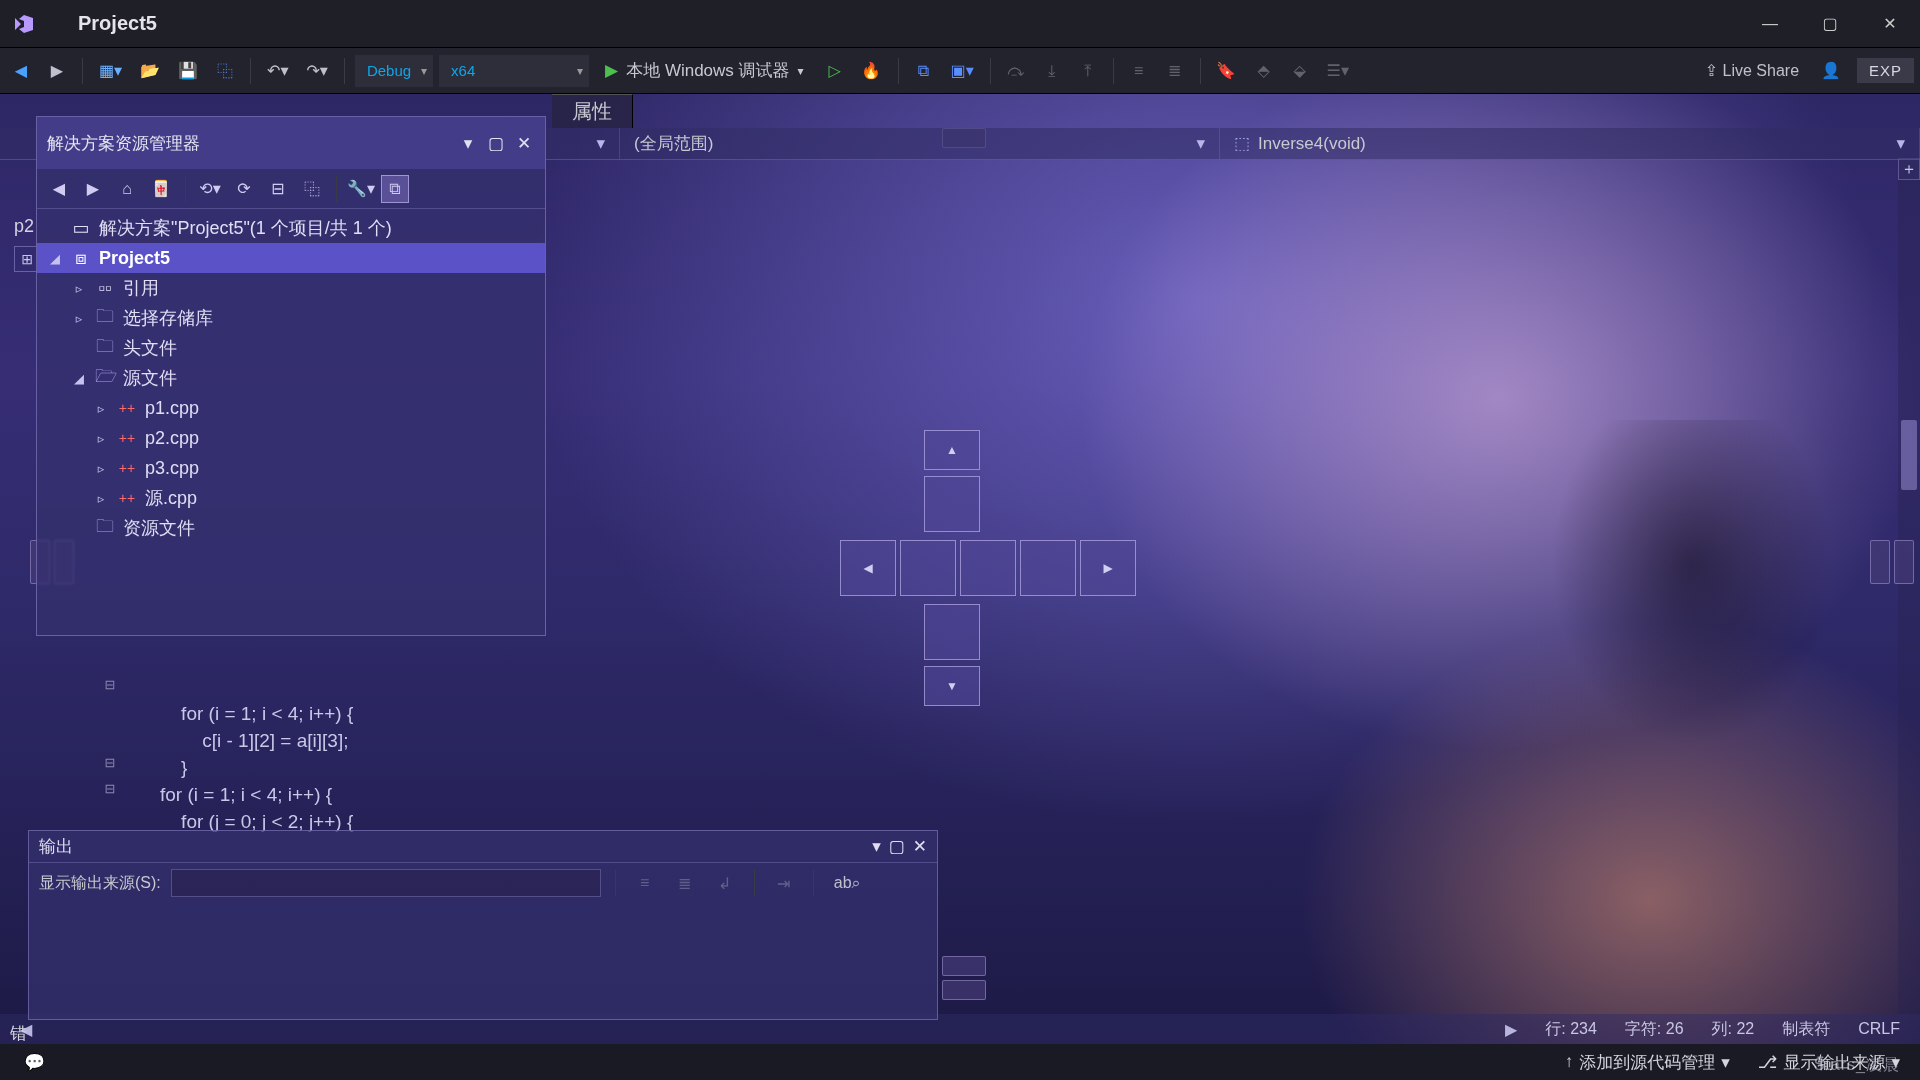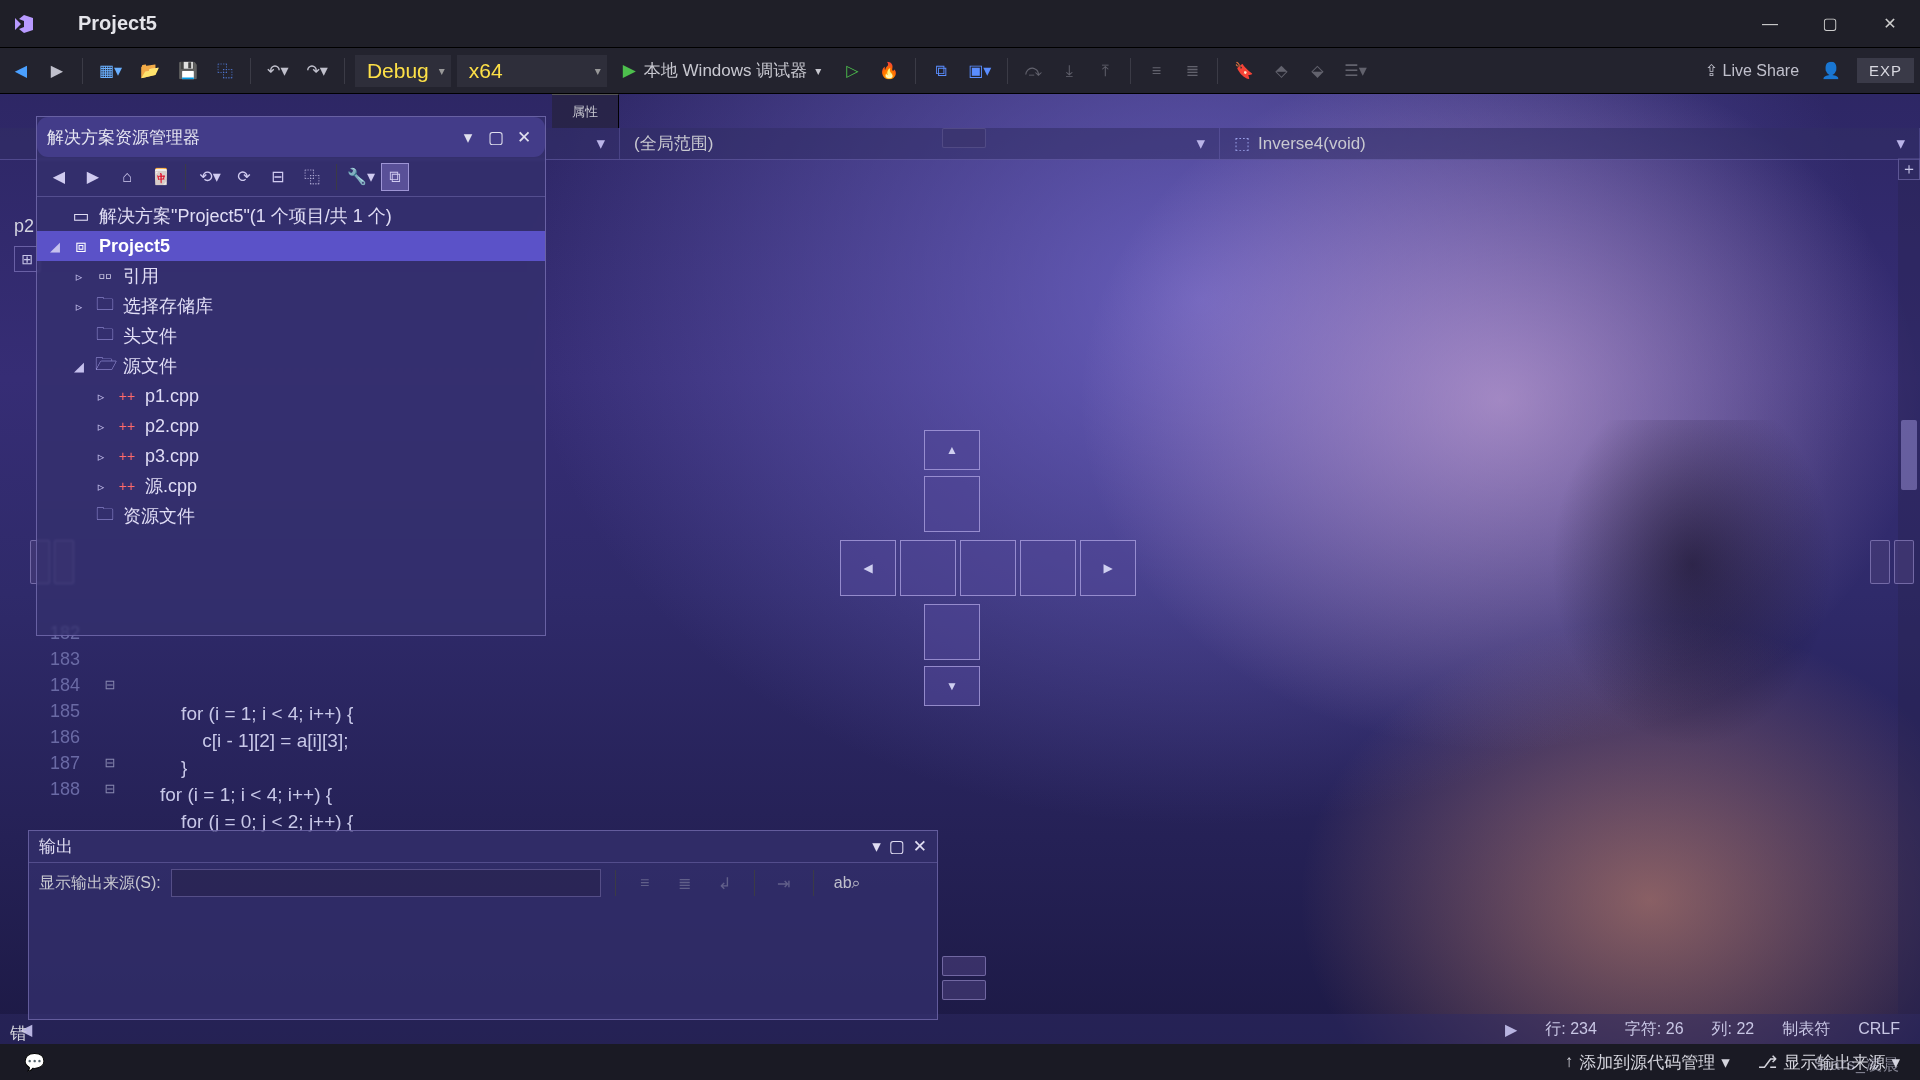--- a/index.html
+++ b/index.html
@@ -23,30 +23,30 @@
   .search-box input { flex:1; background:transparent; border:none; outline:none; color:#aaa; font-size:17px; }
   .search-icon { color:#bbb; font-size:18px; }
   .title-proj { margin-left:30px; font-size:20px; font-weight:600; color:#e4e4ea; }
   .win-btns { margin-left:auto; display:flex; }
   .win-btn { width:60px; height:48px; display:flex; align-items:center; justify-content:center; font-size:16px; color:#ccc; }
 
   
   .toolbar { position:relative; z-index:10; height:46px; background:#23232e; display:flex; align-items:center; gap:6px; padding:0 6px; border-bottom:1px solid #000; }
   .tb-btn { height:32px; min-width:30px; padding:0 6px; display:flex; align-items:center; justify-content:center; color:#c0c0cc; border-radius:2px; font-size:16px;}
   .tb-sep { width:1px; height:26px; background:#3b3b46; margin:0 4px; }
-  .tb-combo { height:32px; background:#2e2e3a; padding:0 22px 0 12px; display:flex; align-items:center; color:#fde047; position:relative; font-size:21px;}
+  .tb-combo { height:32px; background:#2e2e3a; padding:0 22px 0 12px; display:flex; align-items:center; color:#0ea5e9; position:relative; font-size:15px;}
   .tb-combo::after { content:"▾"; position:absolute; right:6px; font-size:12px; color:#999; }
   .tb-play { color:#4dbf4d; }
   .tb-debug { display:flex; align-items:center; gap:8px; padding:0 10px; height:32px; font-size:17px;}
   .tb-right { margin-left:auto; display:flex; align-items:center; gap:10px; }
   .exp-badge { background:#3a3a48; padding:4px 12px; font-size:15px; letter-spacing:1px; color:#d8d8e0; }
 
   
   .tabrow { position:relative; z-index:9; height:34px; display:flex; align-items:stretch; }
-  .file-tab { background:rgba(40,36,70,0.9); padding:16px 20px; display:flex; align-items:center; font-size:13px; border-top:1px solid #555; border-right:1px solid #000;}
+  .file-tab { background:rgba(40,36,70,0.9); padding:16px 20px; display:flex; align-items:center; font-size:20px; border-top:1px solid #555; border-right:1px solid #000;}
 
   
   .breadcrumb { position:relative; z-index:8; height:32px; display:flex; align-items:stretch; background:rgba(50,45,100,0.55); border-bottom:1px solid rgba(130,120,200,0.4); font-size:17px; }
   .bc-seg { display:flex; align-items:center; padding:0 14px; border-right:1px solid rgba(130,120,200,0.3); }
   .bc-seg.first{ width:620px; }
   .bc-seg.mid{ width:600px; }
   .bc-seg.last{ flex:1; }
   .bc-icon{ color:#9aa0e8; margin-right:8px;}
 
   
@@ -61,21 +61,21 @@
   .handle-v { position:absolute; width:20px; height:44px; background:rgba(70,60,120,0.65); border:1px solid rgba(170,160,220,0.5); border-radius:2px; z-index:5;}
   .handle-h { position:absolute; width:44px; height:20px; background:rgba(70,60,120,0.65); border:1px solid rgba(170,160,220,0.5); border-radius:2px; z-index:5;}
 
   
   .dockguide { position:absolute; left:840px; top:430px; z-index:6; }
   .dockcell { width:56px; height:56px; background:rgba(80,70,150,0.6); border:1px solid rgba(190,180,240,0.65); position:absolute; display:flex; align-items:center; justify-content:center; color:#cfcff0; font-size:12px;}
   .dockcell.small{ width:56px; height:40px;}
 
   
   .sol-panel { position:absolute; left:36px; top:116px; width:510px; height:520px; background:rgba(52,48,110,0.72); border:1px solid rgba(150,140,210,0.55); backdrop-filter:blur(1px); z-index:20; display:flex; flex-direction:column;}
-  .sol-title { height:40px; background:rgba(70,62,140,0.9); display:flex; align-items:center; padding:0 10px; font-size:17px; color:#e6e6f2;border-radius:11px;}
+  .sol-title { height:52px; background:rgba(70,62,140,0.9); display:flex; align-items:center; padding:0 10px; font-size:17px; color:#e6e6f2;}
   .sol-title .ttl-btns{ margin-left:auto; display:flex; gap:6px;}
   .sol-title .tb{ width:22px; height:22px; display:flex; align-items:center; justify-content:center; color:#e0e0ee;}
   .sol-toolbar { height:40px; display:flex; align-items:center; gap:6px; padding:0 8px; border-bottom:1px solid rgba(150,140,210,0.35);}
   .sol-toolbar .stb{ width:28px; height:28px; display:flex; align-items:center; justify-content:center; color:#d0cbf0; font-size:16px;}
   .sol-toolbar .stb.sel{ background:rgba(120,110,190,0.55); border:1px solid rgba(190,180,240,0.7);}
   .sol-search { height:38px; display:flex; align-items:center; padding:0 10px; border-bottom:1px solid rgba(150,140,210,0.3);}
   .sol-search input{ flex:1; background:transparent; border:none; outline:none; font-size:16px; color:#bbb;}
   .tree { flex:1; overflow:auto; font-size:18px; padding-top:4px;}
   .tree-row{ height:30px; display:flex; align-items:center; padding-left:10px; gap:8px; color:#e0ddf5;}
   .tree-row.sel{ background:#5b52c8; color:#fff;}
@@ -192,29 +192,20 @@
     <span style="margin-left:auto;color:#bab4e8;">▾</span>
   </div>
   <div class="bc-seg last">
     <span class="bc-icon">⬚</span>
     <span>Inverse4(void)</span>
     <span style="margin-left:auto;color:#bab4e8;">▾</span>
   </div>
 </div>
 
 <div class="editor-area">
-  <div class="gutter">
-    <div class="ln">182</div>
-    <div class="ln">183</div>
-    <div class="ln">184</div>
-    <div class="ln">185</div>
-    <div class="ln">186</div>
-    <div class="ln">187</div>
-    <div class="ln">188</div>
-  </div>
   <div class="fold-col">
     <div></div>
       <div></div>
       <div>⊟</div>
       <div></div>
       <div></div>
       <div>⊟</div>
       <div>⊟</div>
   </div>
   <div class="code">

